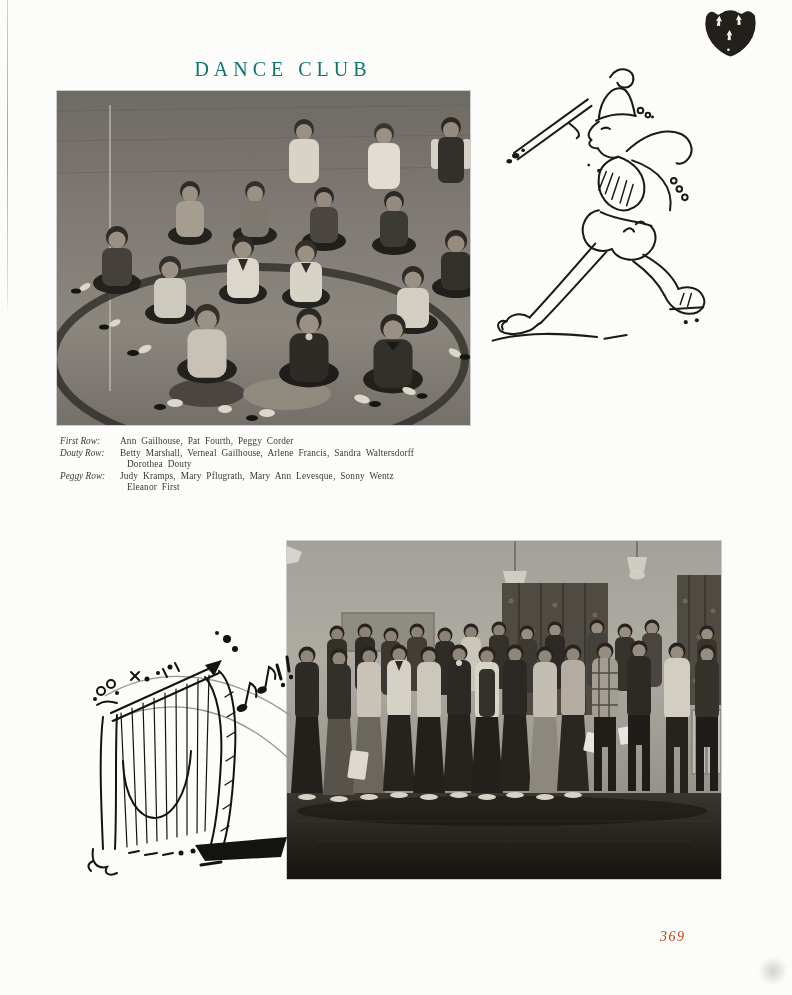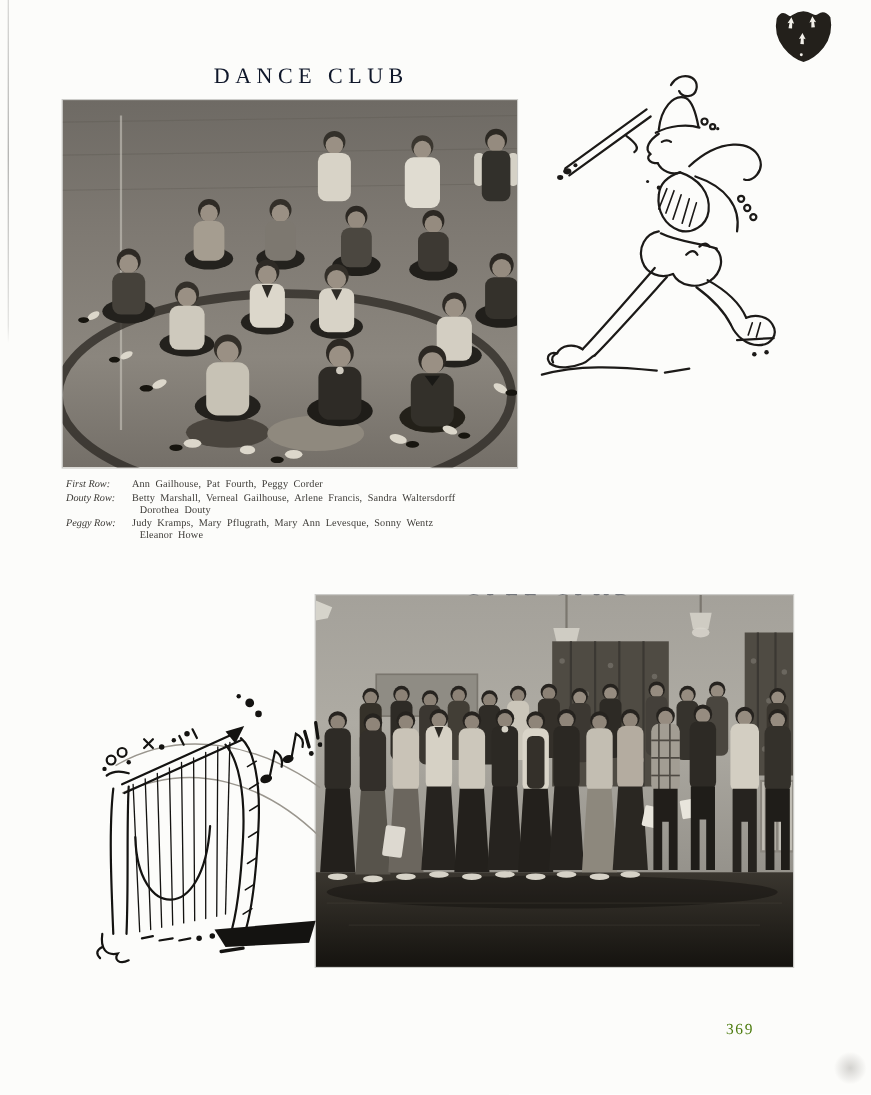--- a/index.html
+++ b/index.html
@@ -10,21 +10,21 @@
   .scan-line{
     position:absolute;left:7px;top:0;width:1px;height:312px;
     background:linear-gradient(#c6c6c4, #8f8f8d 45%, #d8d8d6 95%, transparent);
     opacity:.8;
   }
   .smudge{
     position:absolute;left:758px;top:956px;width:30px;height:30px;border-radius:50%;
     background:radial-gradient(ellipse at center,#d3d2cf 0%,rgba(211,210,207,0) 70%);
   }
   .club-title{
-    position:absolute;font-size:20px;letter-spacing:5px;color:#0f172a;
+    position:absolute;font-size:20px;letter-spacing:5px;color:#0f766e;
     text-align:center;white-space:nowrap;font-weight:400;
   }
   .title-dance{left:88px;top:58px;width:390px;}
   .title-glee{left:330px;top:537px;width:340px;text-decoration:underline;}
   .photo{position:absolute;box-shadow:0 0 0 1px rgba(60,58,54,.25);}
   .photo svg{display:block;}
   .photo-dance{left:57px;top:91px;width:413px;height:334px;}
   .photo-glee{left:287px;top:541px;width:434px;height:338px;}
   .illus{position:absolute;}
   .illus-jester{left:488px;top:60px;width:268px;height:296px;}
@@ -33,21 +33,21 @@
   .caption{
     position:absolute;left:60px;top:436px;width:404px;
     font-size:9.3px;line-height:10.4px;color:#3c3a36;
   }
   .cap-row{display:flex;margin-bottom:2px;}
   .cap-label{width:60px;flex:none;font-style:italic;}
   .cap-names{flex:1;word-spacing:2.4px;letter-spacing:.15px;}
   .cap-line2{display:block;padding-left:7px;}
   .page-number{
     position:absolute;left:660px;top:929px;width:60px;
-    font-size:14px;letter-spacing:1.5px;color:#4d7c0f;
+    font-style:italic;font-size:14px;letter-spacing:1.5px;color:#c2410c;
   }
 </style>
 </head>
 <body>
 
 <div class="page">
 
   <div class="scan-line"></div>
 
   <div class="crest">
@@ -292,21 +292,21 @@
     <div class="cap-row">
       <span class="cap-label">First Row:</span>
       <span class="cap-names"><span>Ann Gailhouse, Pat Fourth, Peggy Corder</span><span class="cap-line2"></span></span>
     </div>
     <div class="cap-row">
       <span class="cap-label">Douty Row:</span>
       <span class="cap-names"><span>Betty Marshall, Verneal Gailhouse, Arlene Francis, Sandra Waltersdorff</span><span class="cap-line2">Dorothea Douty</span></span>
     </div>
     <div class="cap-row">
       <span class="cap-label">Peggy Row:</span>
-      <span class="cap-names"><span>Judy Kramps, Mary Pflugrath, Mary Ann Levesque, Sonny Wentz</span><span class="cap-line2">Eleanor Howe</span></span>
+      <span class="cap-names"><span>Judy Kramps, Mary Pflugrath, Mary Ann Levesque, Sonny Wentz</span><span class="cap-line2">Eleanor First</span></span>
     </div>
   </div>
 
   <div class="club-title title-glee">GLEE CLUB</div>
 
   <div class="photo photo-glee">
     <svg viewBox="0 0 434 338" width="434" height="338" preserveAspectRatio="none">
       <defs>
         <linearGradient id="wall" x1="0" y1="0" x2="0" y2="1">
           <stop offset="0" stop-color="#a4a19a"></stop>

